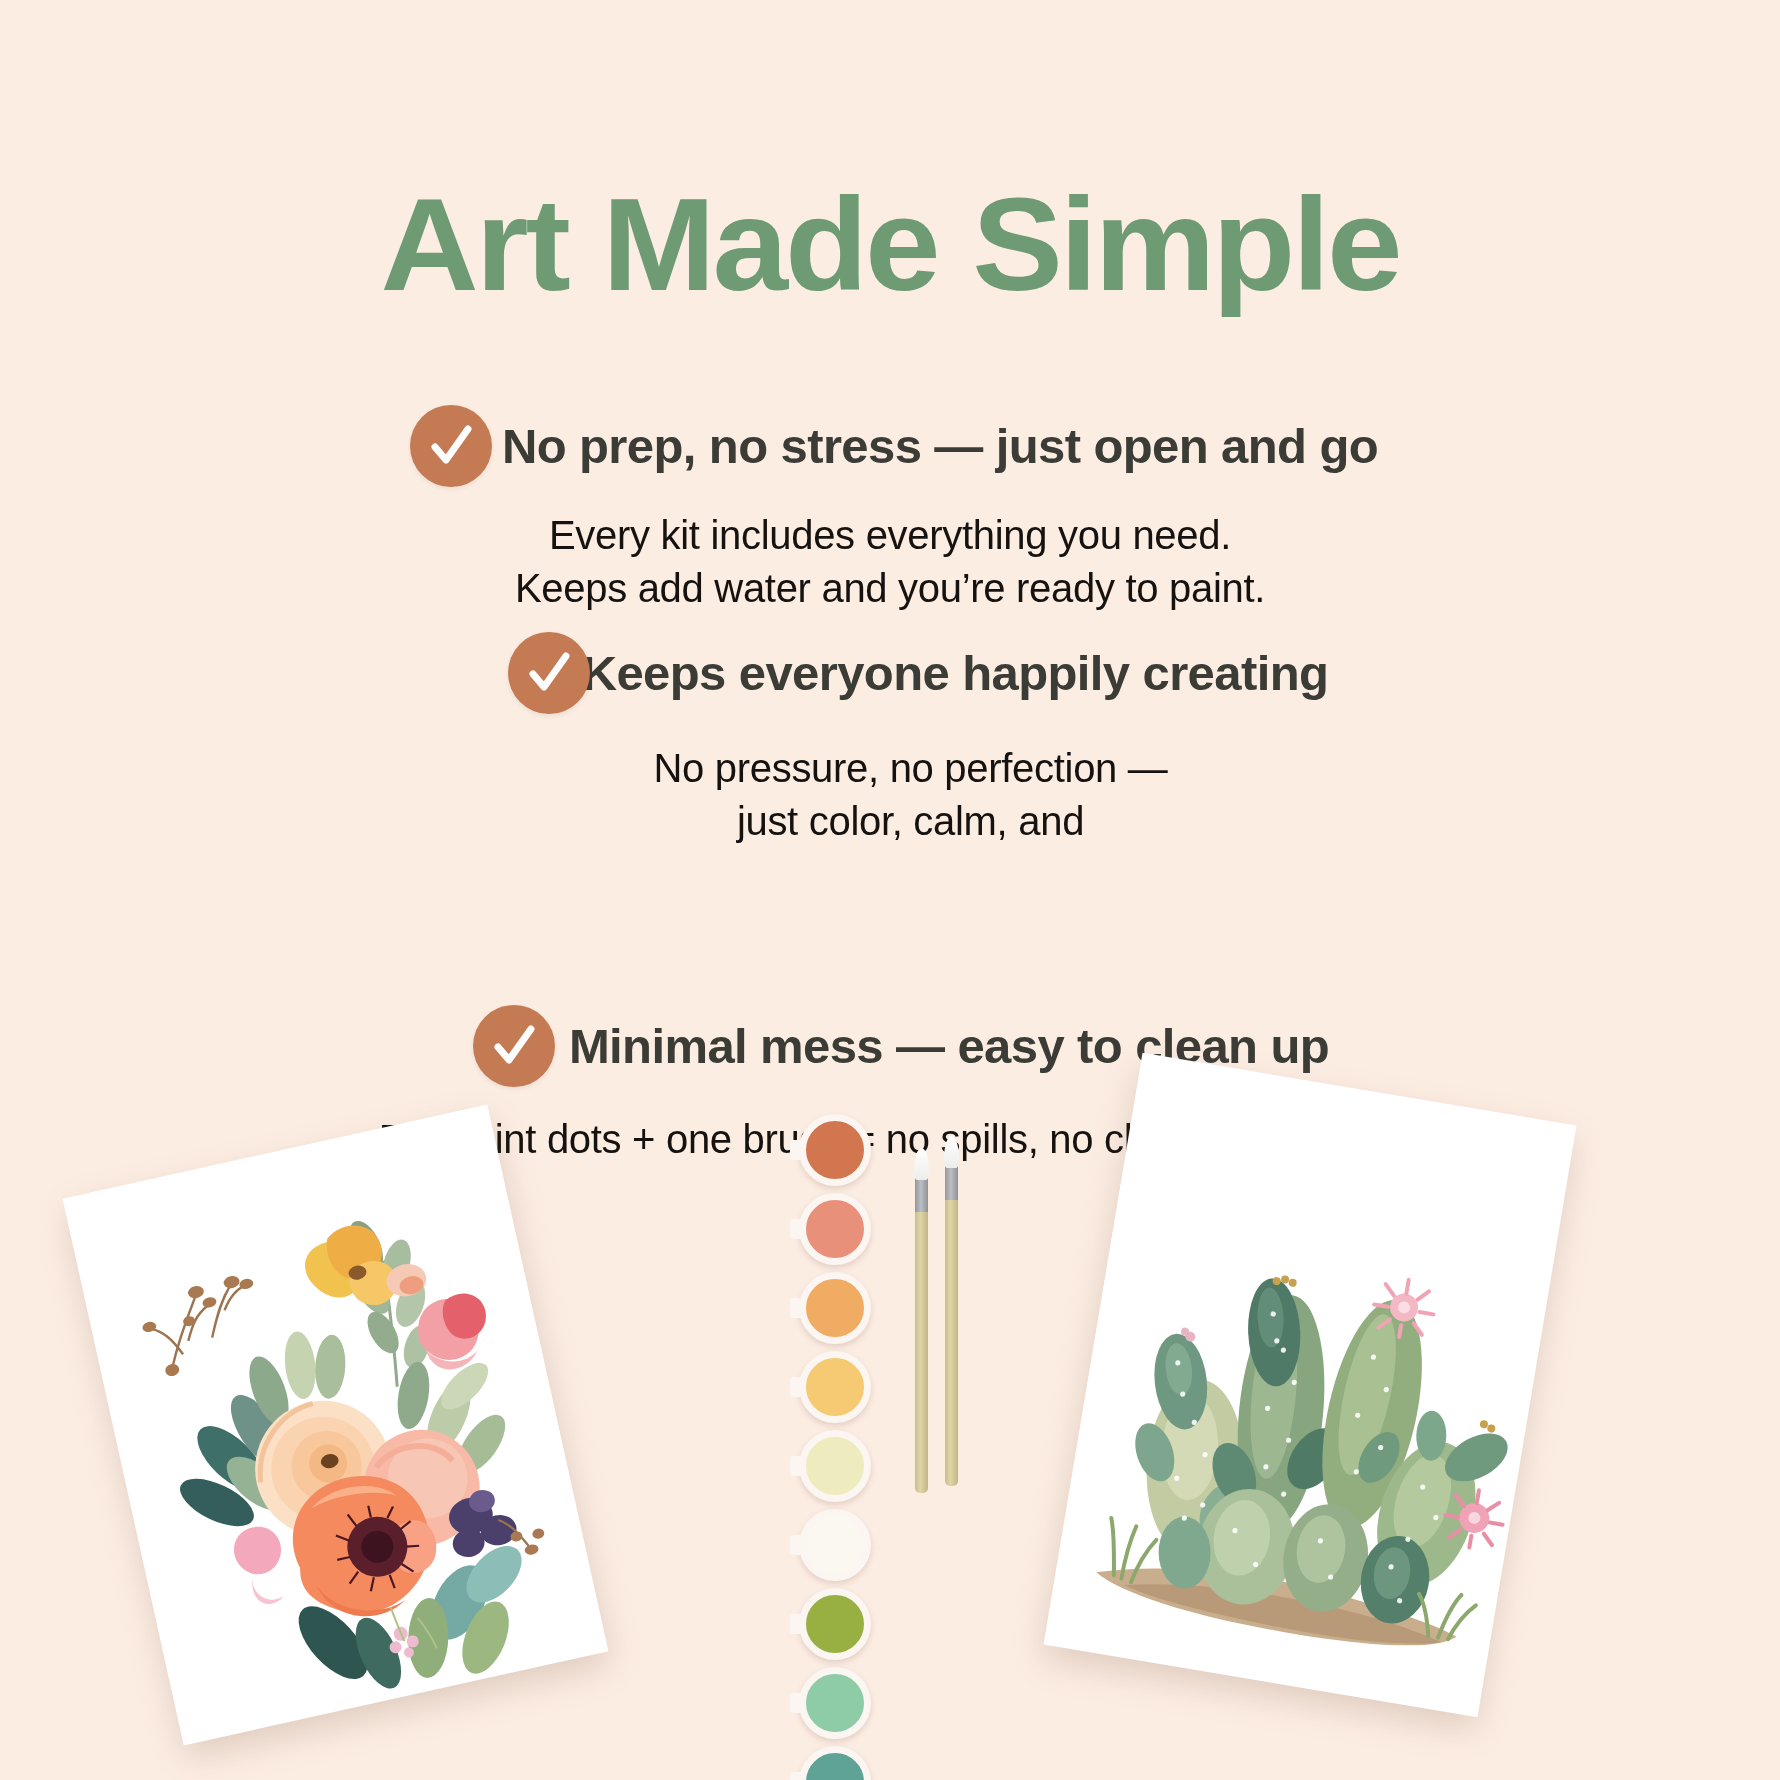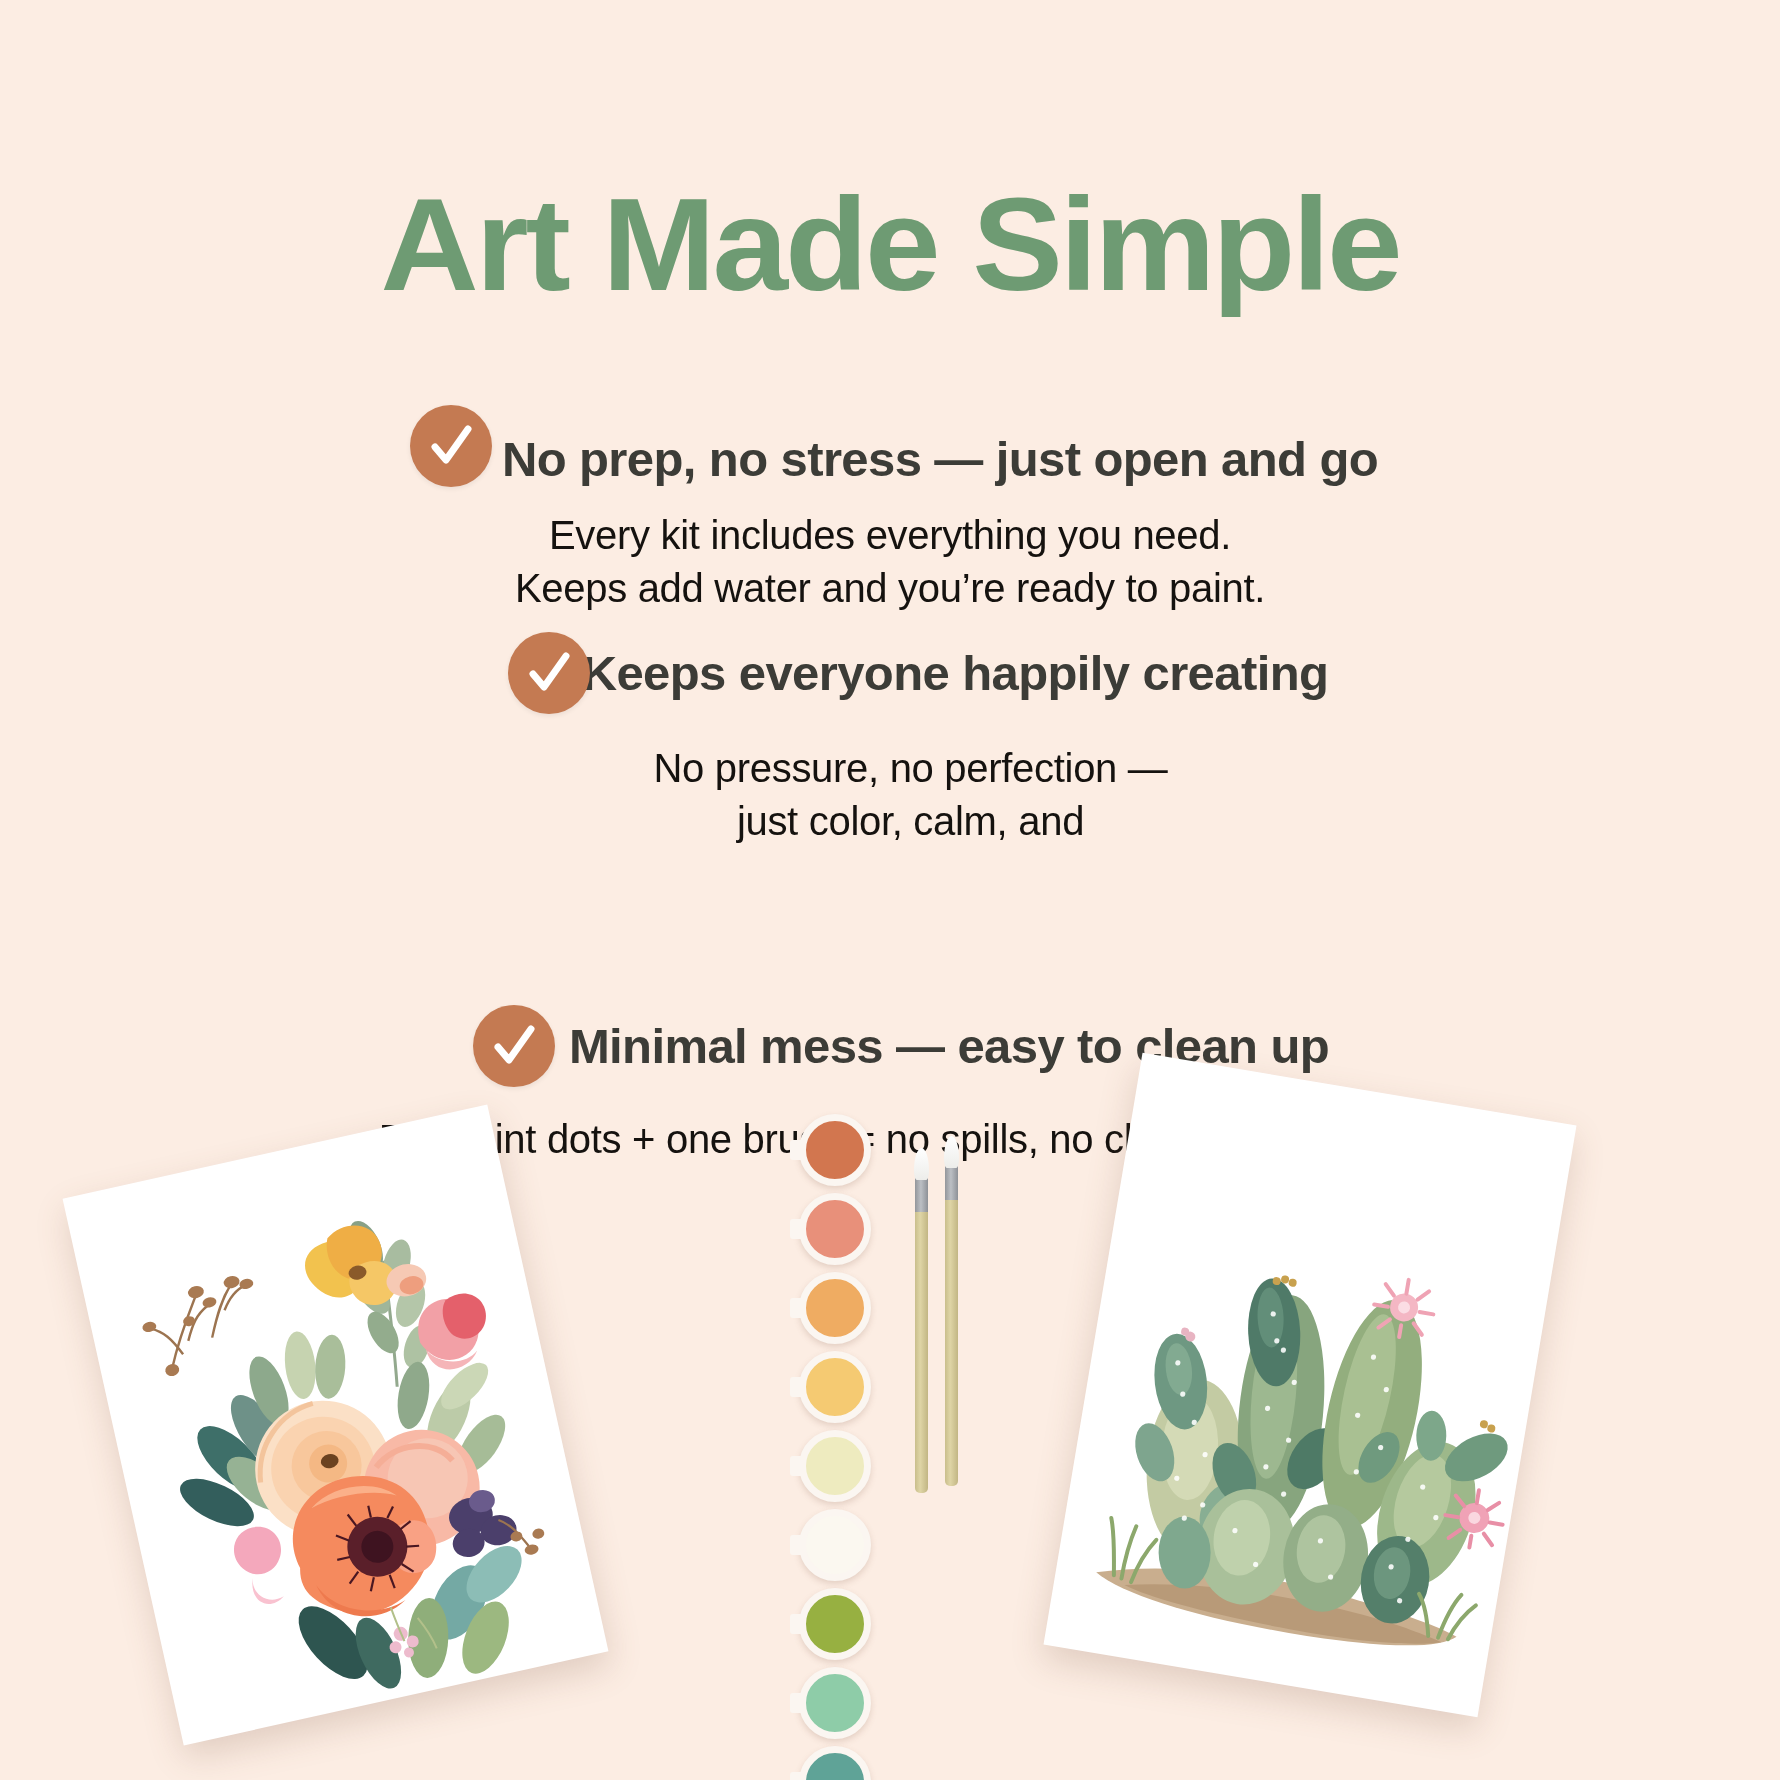--- a/index.html
+++ b/index.html
@@ -48,21 +48,21 @@
     text-align:center;
     font-size:40px;
     line-height:1.32;
     color:#15120F;
     font-weight:normal;
     letter-spacing:-0.3px;
   }
   .body span{display:block;}
 
   
-  #b1 .hdrow{padding-left:8px;align-items:flex-end;}
+  #b1 .hdrow{padding-left:8px;}
   #b2 .hdrow{padding-left:56px;}
   #b3 .hdrow{padding-left:22px;}
   #b2 .check{margin-right:-8px;z-index:2;}
   #b3 .check{margin-right:14px;}
 
   
   .stage{position:absolute;left:0;top:1200px;width:1780px;height:580px;}
 
   .card{
     position:absolute;background:#FFFFFF;

